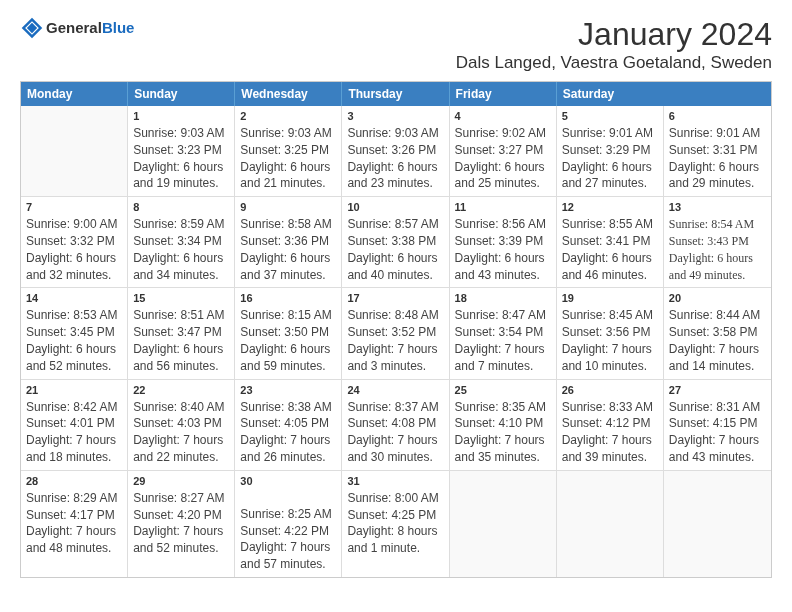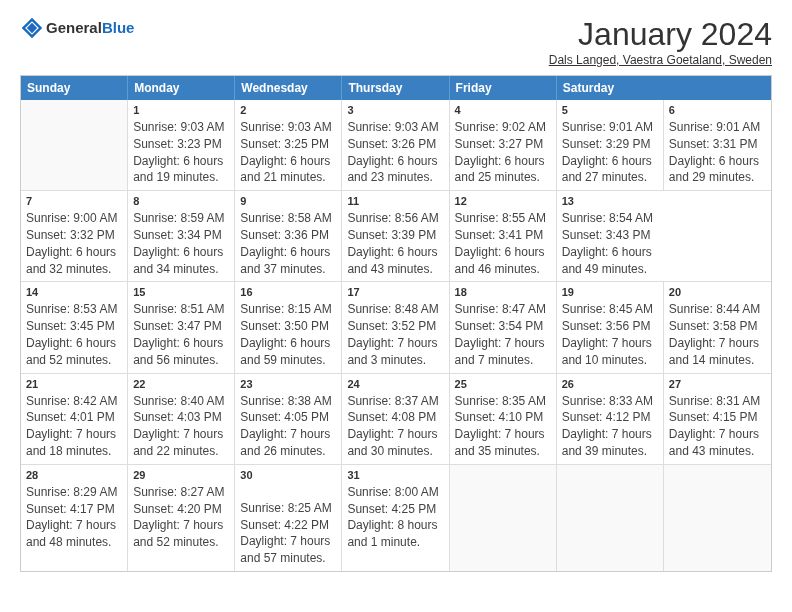--- a/index.html
+++ b/index.html
@@ -34,23 +34,22 @@
     }
     .title-block {
       text-align: right;
     }
     .month-title {
       font-size: 32px;
       font-weight: normal;
       color: #333;
     }
     .subtitle {
-      font-size: 12px;
+      font-size: 17px;
       color: #333;
-      text-decoration: underline;
     }
     .calendar {
       flex: 1;
       display: flex;
       flex-direction: column;
       border: 1px solid #ccc;
     }
     .cal-header {
       display: grid;
       grid-template-columns: repeat(7, 1fr);
@@ -118,22 +117,22 @@
       </div>
     </div>
     <div class="title-block">
       <div class="month-title">January 2024</div>
       <div class="subtitle">Dals Langed, Vaestra Goetaland, Sweden</div>
     </div>
   </div>
 
   <div class="calendar">
     <div class="cal-header">
+      <div class="cal-header-cell">Monday</div>
       <div class="cal-header-cell">Sunday</div>
-      <div class="cal-header-cell">Monday</div>
       <div class="cal-header-cell">Wednesday</div>
       <div class="cal-header-cell">Thursday</div>
       <div class="cal-header-cell">Friday</div>
       <div class="cal-header-cell">Saturday</div>
     </div>
     <div class="cal-body" id="cal-body">
     <div class="cal-row">
           <div class="cal-cell empty"></div>
           <div class="cal-cell">
             <div class="day-num">1</div>
@@ -185,34 +184,40 @@
 Sunset: 3:34 PM
 Daylight: 6 hours and 34 minutes.</div>
           </div>
           <div class="cal-cell">
             <div class="day-num">9</div>
             <div class="info" style="white-space: pre-line;">Sunrise: 8:58 AM
 Sunset: 3:36 PM
 Daylight: 6 hours and 37 minutes.</div>
           </div>
           <div class="cal-cell">
+            <div class="day-num">10</div>
+            <div class="info" style="white-space: pre-line;">Sunrise: 8:57 AM
+Sunset: 3:38 PM
+Daylight: 6 hours and 40 minutes.</div>
+          </div>
+          <div class="cal-cell">
             <div class="day-num">11</div>
             <div class="info" style="white-space: pre-line;">Sunrise: 8:56 AM
 Sunset: 3:39 PM
 Daylight: 6 hours and 43 minutes.</div>
           </div>
           <div class="cal-cell">
             <div class="day-num">12</div>
             <div class="info" style="white-space: pre-line;">Sunrise: 8:55 AM
 Sunset: 3:41 PM
 Daylight: 6 hours and 46 minutes.</div>
           </div>
           <div class="cal-cell">
             <div class="day-num">13</div>
-            <div class="info" style="white-space: pre-line;">Sunrise: 8:54 AM
+            <div class="info" style="white-space: pre-line; font-family: Liberation Serif, serif;">Sunrise: 8:54 AM
 Sunset: 3:43 PM
 Daylight: 6 hours and 49 minutes.</div>
           </div>
         </div>
         <div class="cal-row">
           <div class="cal-cell">
             <div class="day-num">14</div>
             <div class="info" style="white-space: pre-line;">Sunrise: 8:53 AM
 Sunset: 3:45 PM
 Daylight: 6 hours and 52 minutes.</div>

